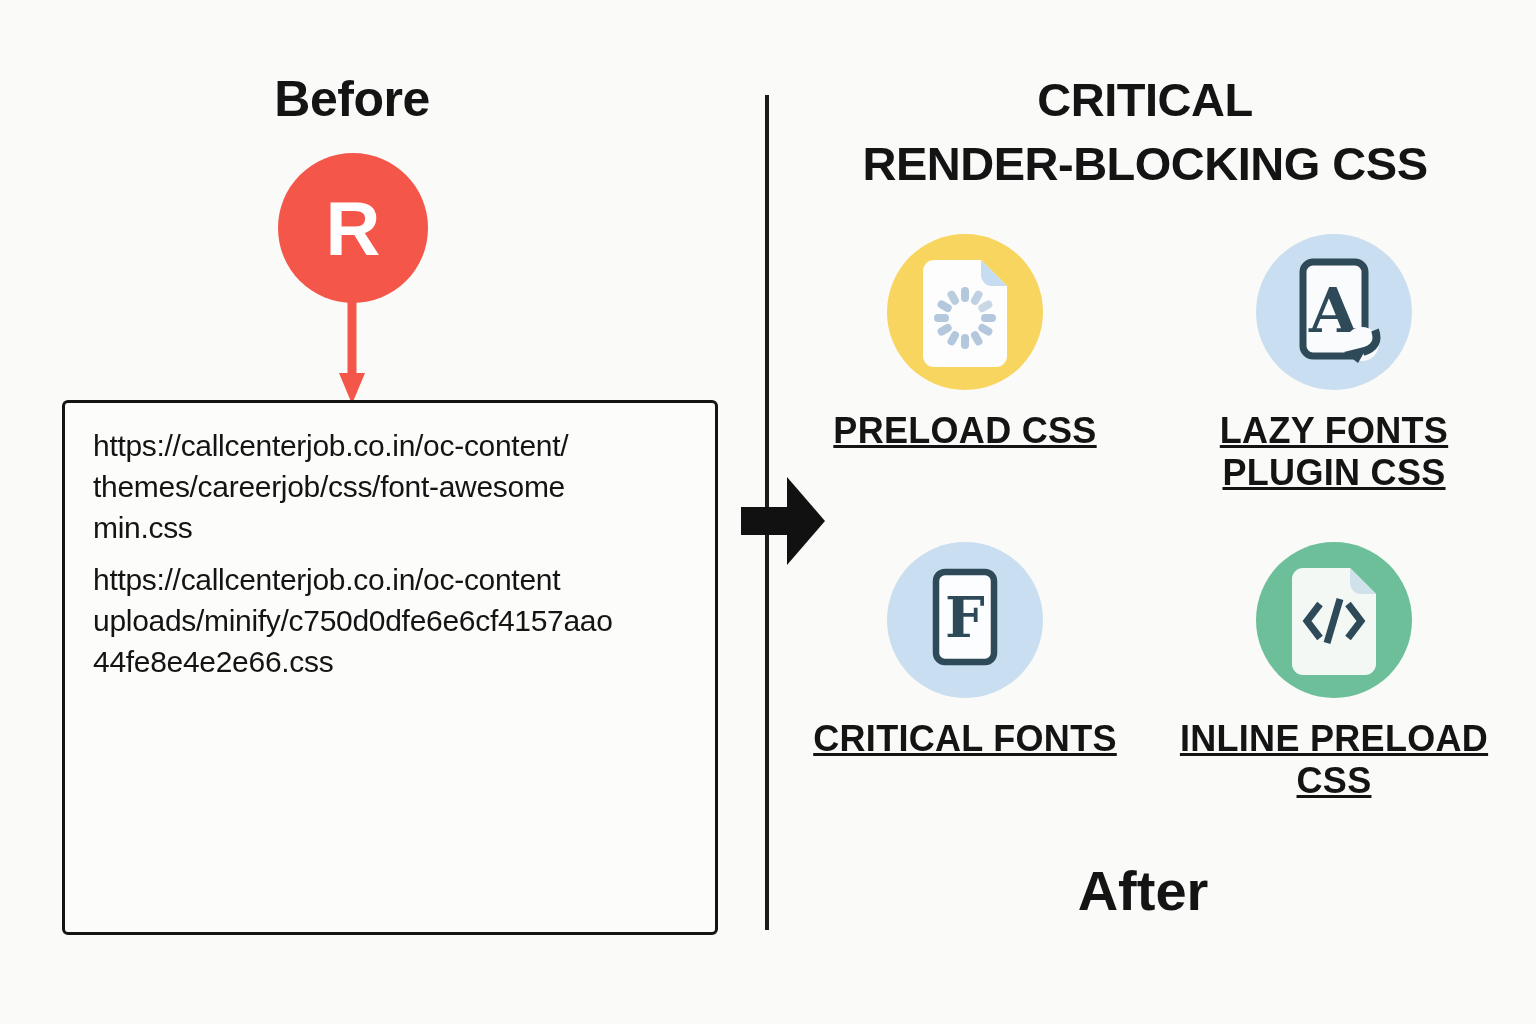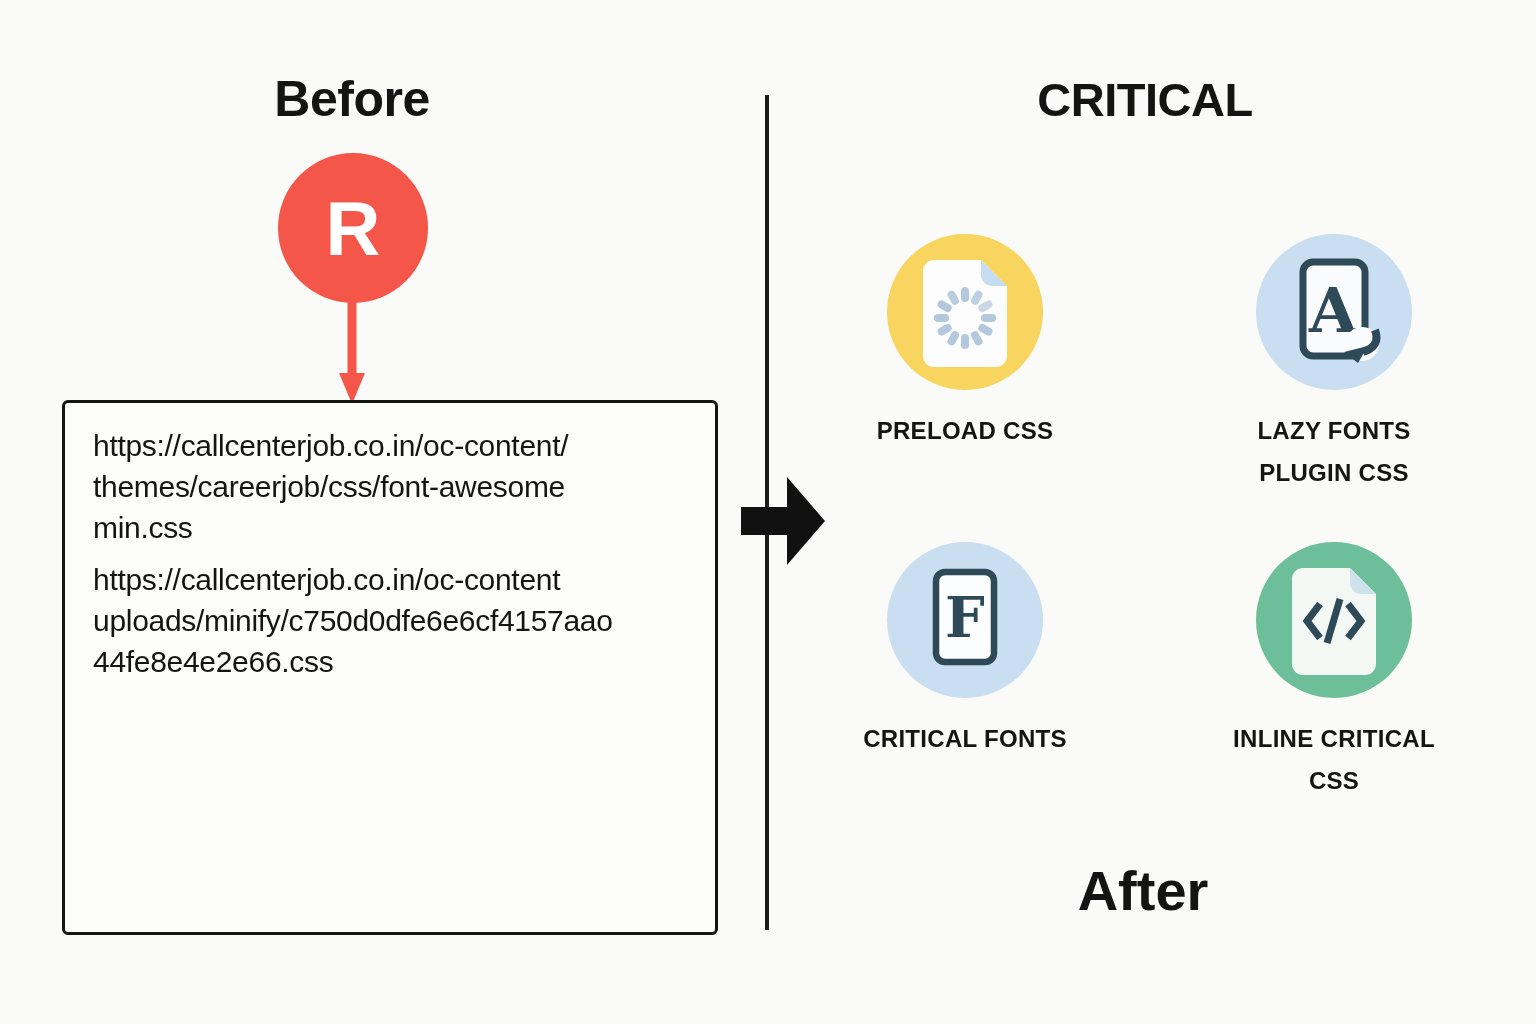--- a/index.html
+++ b/index.html
@@ -34,22 +34,22 @@
   }
   .black-arrow { position:absolute; left:741px; top:477px; }
   .right-title {
     position:absolute; left:780px; top:68px; width:730px;
     font-size:47px; font-weight:700; text-align:center; line-height:64px;
     letter-spacing:-0.5px;
   }
   .tip { position:absolute; width:370px; text-align:center; }
   .tip svg { display:block; margin:0 auto; }
   .tip-label {
-    margin-top:20px; font-size:24px; font-weight:700; line-height:42px;
-    white-space:pre-line; letter-spacing:0.3px;
+    margin-top:20px; font-size:36px; font-weight:700; line-height:42px;
+    white-space:pre-line; letter-spacing:0.3px;text-decoration:underline;
   }
   .tip1 { left:780px; top:234px; }
   .tip2 { left:1149px; top:234px; }
   .tip3 { left:780px; top:542px; }
   .tip4 { left:1149px; top:542px; }
   .after-title {
     position:absolute; left:1018px; top:858px; width:250px;
     font-size:56px; font-weight:700; text-align:center;
   }
   .serif-letter { font-family:"DejaVu Serif","Liberation Serif",serif; font-weight:700; }
@@ -81,20 +81,21 @@
 
   <div class="divider"></div>
 
   <svg class="black-arrow" width="84" height="88" viewBox="0 0 84 88">
     <rect x="0" y="30" width="46" height="28" fill="#111111"></rect>
     <polygon points="46,0 84,44 46,88" fill="#111111"></polygon>
   </svg>
 
   <div class="right-title">
     <div>CRITICAL</div>
+    <div>RENDER-BLOCKING CSS</div>
   </div>
 
   <div class="tip tip1">
     <svg width="156" height="156" viewBox="0 0 156 156">
       <circle cx="78" cy="78" r="78" fill="#f8d55f"></circle>
       <path d="M52 26 h42 l26 26 v70 a11 11 0 0 1 -11 11 h-62 a11 11 0 0 1 -11 -11 v-85 a11 11 0 0 1 11 -11 z" fill="#fdfdfd"></path>
       <path d="M94 26 v15 a11 11 0 0 0 11 11 h15 z" fill="#c6dcf0"></path>
       <g fill="#b3c8dc" transform="translate(78,84)">
         <rect x="-4" y="-31" width="8" height="15" rx="4" transform="rotate(0)"></rect>
         <rect x="-4" y="-31" width="8" height="15" rx="4" transform="rotate(30)" opacity="0.85"></rect>
@@ -139,19 +140,19 @@
     <svg width="156" height="156" viewBox="0 0 156 156">
       <circle cx="78" cy="78" r="78" fill="#6cbf98"></circle>
       <path d="M52 26 h42 l26 26 v70 a11 11 0 0 1 -11 11 h-62 a11 11 0 0 1 -11 -11 v-85 a11 11 0 0 1 11 -11 z" fill="#f3f8f5"></path>
       <path d="M94 26 v15 a11 11 0 0 0 11 11 h15 z" fill="#cfe2ec"></path>
       <g stroke="#2e4a59" stroke-width="7" fill="none">
         <path d="M64 62 L51 79 L64 96"></path>
         <path d="M92 62 L105 79 L92 96"></path>
         <line x1="84" y1="57" x2="71" y2="101"></line>
       </g>
     </svg>
-    <div class="tip-label">INLINE CRITICAL
+    <div class="tip-label">INLINE PRELOAD
 CSS</div>
   </div>
 
   <div class="after-title">After</div>
 
 </div>
 
 </body></html>

